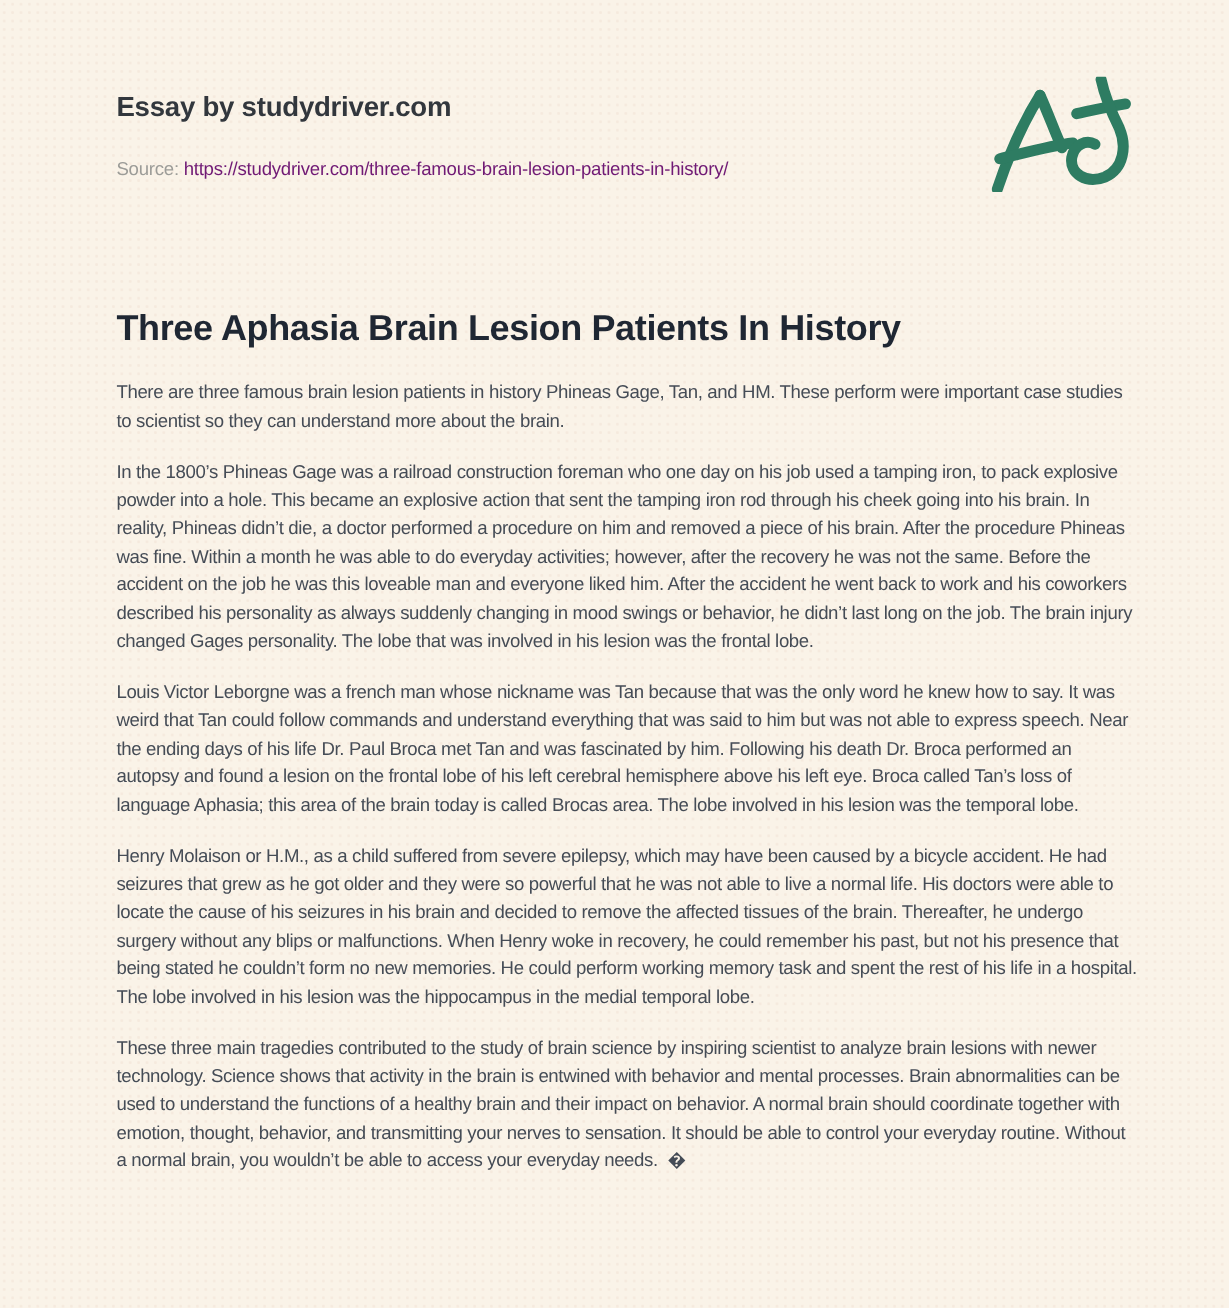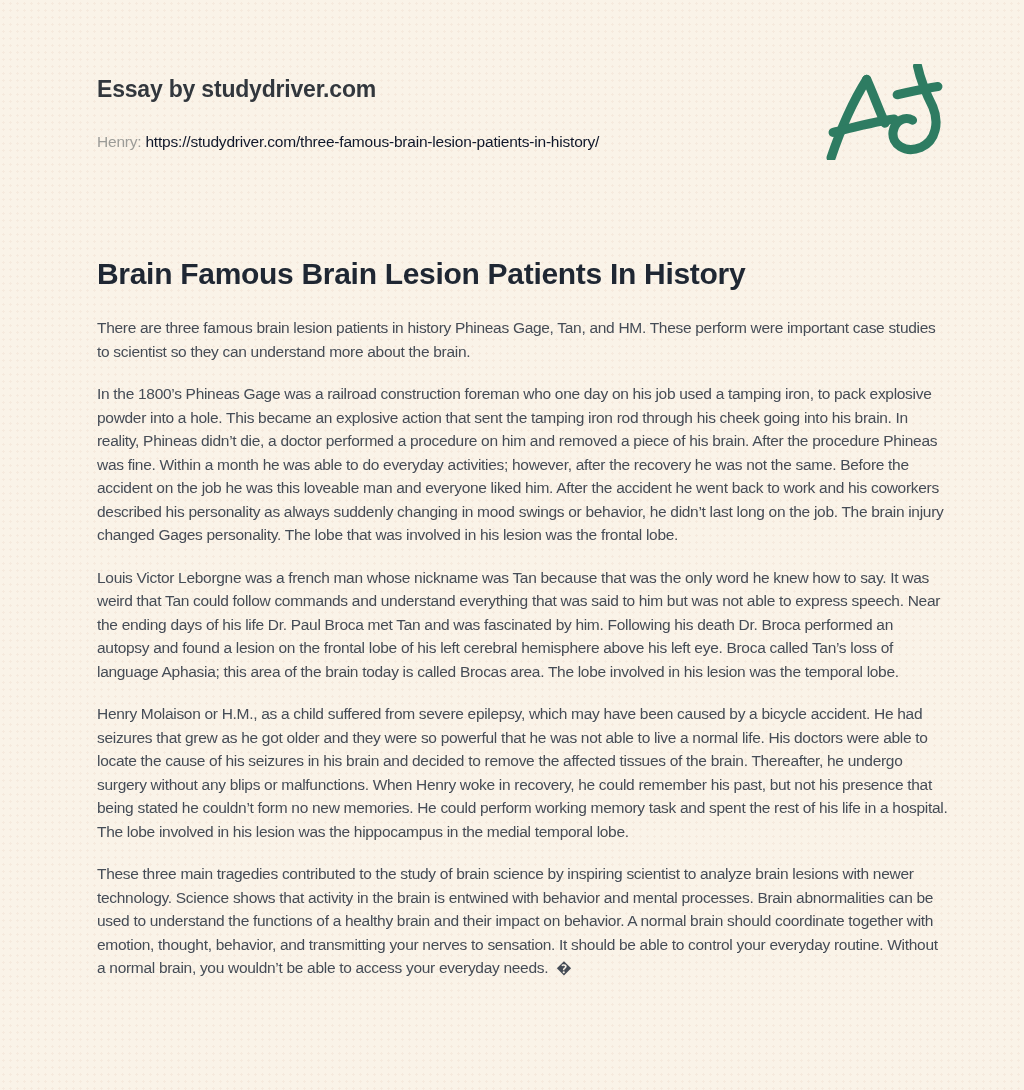--- a/index.html
+++ b/index.html
@@ -26,21 +26,21 @@
     font-weight: 700;
     letter-spacing: -0.2px;
     color: #32373d;
   }
   .source-line {
     font-size: 15.5px;
     letter-spacing: -0.2px;
     color: #9c9c98;
   }
   .source-link {
-    color: #0f172a;
+    color: #701a75;
     text-decoration: none;
     margin-left: 4px;
   }
   .logo {
     position: absolute;
     top: 64px;
     right: 80px;
     width: 118px;
     height: 96px;
   }
@@ -62,35 +62,35 @@
   }
 </style>
 </head>
 <body>
 
 <div class="page">
 
   <header>
     <h2 class="essay-by">Essay by studydriver.com</h2>
     <div class="source-line">
-      <span>Henry:</span><a class="source-link">https://studydriver.com/three-famous-brain-lesion-patients-in-history/</a>
+      <span>Source:</span><a class="source-link">https://studydriver.com/three-famous-brain-lesion-patients-in-history/</a>
     </div>
     <div class="logo">
       <svg viewBox="0 0 116 94" fill="none" stroke="#2e7c62" stroke-width="9" stroke-linecap="round" stroke-linejoin="round">
         <path d="M5 92 C15 62 28 34 40 15"></path>
         <path d="M40 15 C46 28 52 45 58 58"></path>
         <path d="M7 67 C28 62 49 56 67 54"></path>
         <path d="M70 30 C84 27 97 24 110 22"></path>
         <path d="M90 2 C93 16 99 30 105 42 C111 56 109 75 93 82 C78 88 64 79 66 66 C68 55 78 51 85 55"></path>
       </svg>
     </div>
   </header>
 
   <main>
-    <h1 class="essay-title">Brain Famous Brain Lesion Patients In History</h1>
+    <h1 class="essay-title">Three Aphasia Brain Lesion Patients In History</h1>
     <div class="paragraphs">
         <p>There are three famous brain lesion patients in history Phineas Gage, Tan, and HM. These perform were important case studies to scientist so they can understand more about the brain.</p>
         <p>In the 1800’s Phineas Gage was a railroad construction foreman who one day on his job used a tamping iron, to pack explosive powder into a hole. This became an explosive action that sent the tamping iron rod through his cheek going into his brain. In reality, Phineas didn’t die, a doctor performed a procedure on him and removed a piece of his brain. After the procedure Phineas was fine. Within a month he was able to do everyday activities; however, after the recovery he was not the same. Before the accident on the job he was this loveable man and everyone liked him. After the accident he went back to work and his coworkers described his personality as always suddenly changing in mood swings or behavior, he didn’t last long on the job. The brain injury changed Gages personality. The lobe that was involved in his lesion was the frontal lobe.</p>
         <p>Louis Victor Leborgne was a french man whose nickname was Tan because that was the only word he knew how to say. It was weird that Tan could follow commands and understand everything that was said to him but was not able to express speech. Near the ending days of his life Dr. Paul Broca met Tan and was fascinated by him. Following his death Dr. Broca performed an autopsy and found a lesion on the frontal lobe of his left cerebral hemisphere above his left eye. Broca called Tan’s loss of language Aphasia; this area of the brain today is called Brocas area. The lobe involved in his lesion was the temporal lobe.</p>
         <p>Henry Molaison or H.M., as a child suffered from severe epilepsy, which may have been caused by a bicycle accident. He had seizures that grew as he got older and they were so powerful that he was not able to live a normal life. His doctors were able to locate the cause of his seizures in his brain and decided to remove the affected tissues of the brain. Thereafter, he undergo surgery without any blips or malfunctions. When Henry woke in recovery, he could remember his past, but not his presence that being stated he couldn’t form no new memories. He could perform working memory task and spent the rest of his life in a hospital. The lobe involved in his lesion was the hippocampus in the medial temporal lobe.</p>
         <p>These three main tragedies contributed to the study of brain science by inspiring scientist to analyze brain lesions with newer technology. Science shows that activity in the brain is entwined with behavior and mental processes. Brain abnormalities can be used to understand the functions of a healthy brain and their impact on behavior. A normal brain should coordinate together with emotion, thought, behavior, and transmitting your nerves to sensation. It should be able to control your everyday routine. Without a normal brain, you wouldn’t be able to access your everyday needs.  �</p>
       </div>
   </main>
 
 </div>

